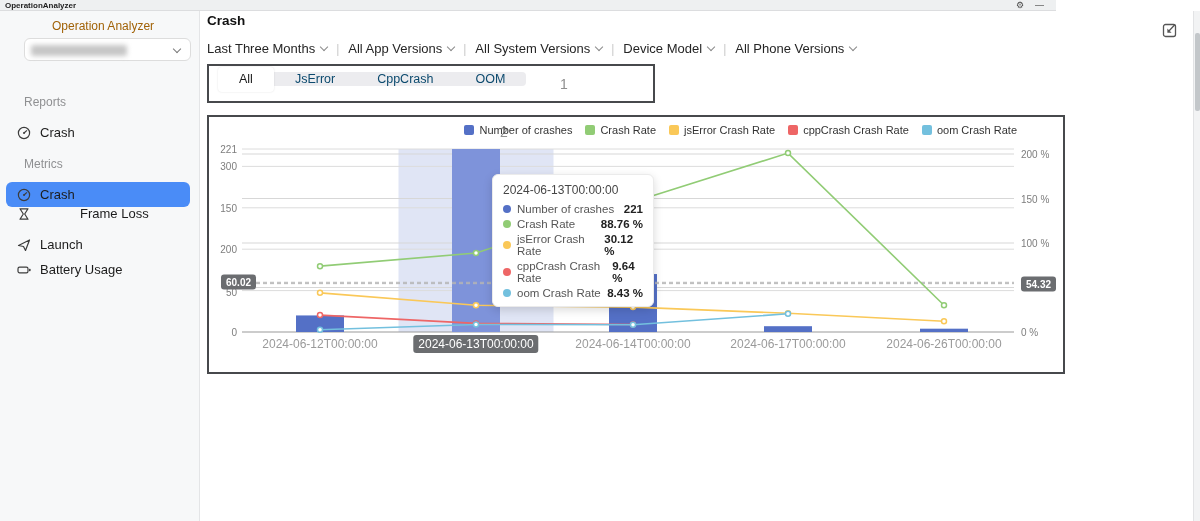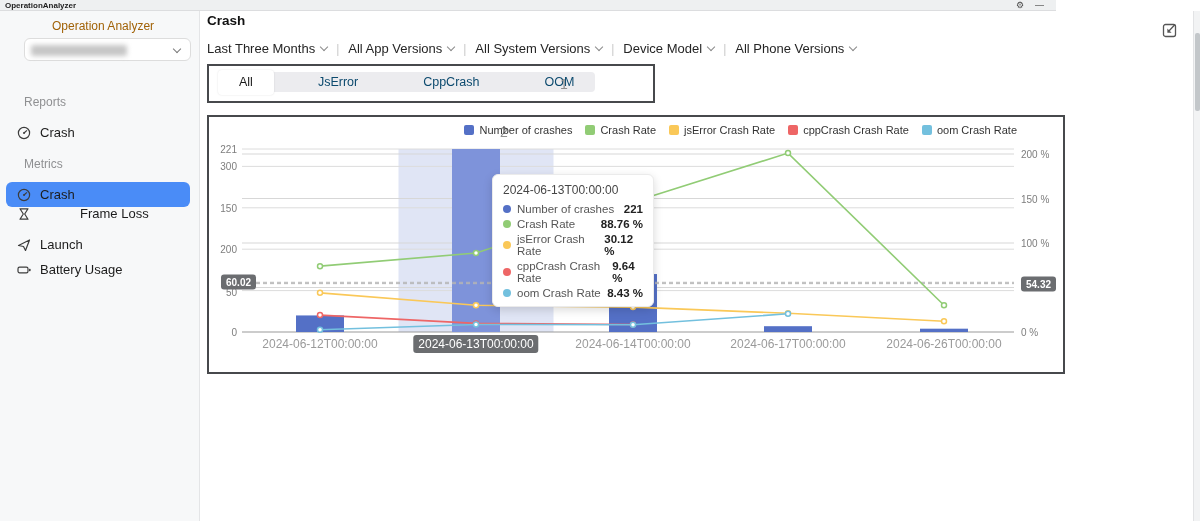--- a/index.html
+++ b/index.html
@@ -42,22 +42,22 @@
   .edit-icon { position:absolute; left:1162px; top:22px; width:16px; height:16px; cursor:pointer; }
   .filters { position:absolute; left:207px; top:41px; display:flex; align-items:center; gap:9px;
     font-size:13px; color:#252525; }
   .filter-item { display:flex; align-items:center; gap:6px; cursor:pointer; }
   .filter-item .chev { margin-top:-3px; border-color:#8a8a8a; }
   .fsep { color:#c9c9c9; font-size:12px; }
 
   
   .tabbox { position:absolute; left:207px; top:64px; width:448px; height:39px;
     border:2px solid #47494c; background:#fff; }
-  .segments { position:absolute; left:9px; top:6px; height:20px; background:#ececef;
-    border-radius:4px; display:flex; align-items:center;gap:23px; }
+  .segments { position:absolute; left:9px; top:6px; height:14px; background:#ececef;
+    border-radius:4px; display:flex; align-items:center; }
   .seg { padding:0 21px; height:25px; line-height:25px; font-size:12.5px; color:#0c4a6e;
     cursor:pointer; border-radius:4px; }
   .seg.sel { background:#fff; color:#1a1a1a; box-shadow:0 0 2px rgba(0,0,0,0.12); }
   .ann-label { color:#8e8e8e; font-size:14px; }
   .tabbox .ann-label { position:absolute; left:351px; top:10px; }
 
   
   .chart-card { position:absolute; left:207px; top:115px; width:858px; height:259px;
     border:2px solid #47494c; background:#fff; }
   .chart-card .ann-label { position:absolute; left:291px; top:7px; }

